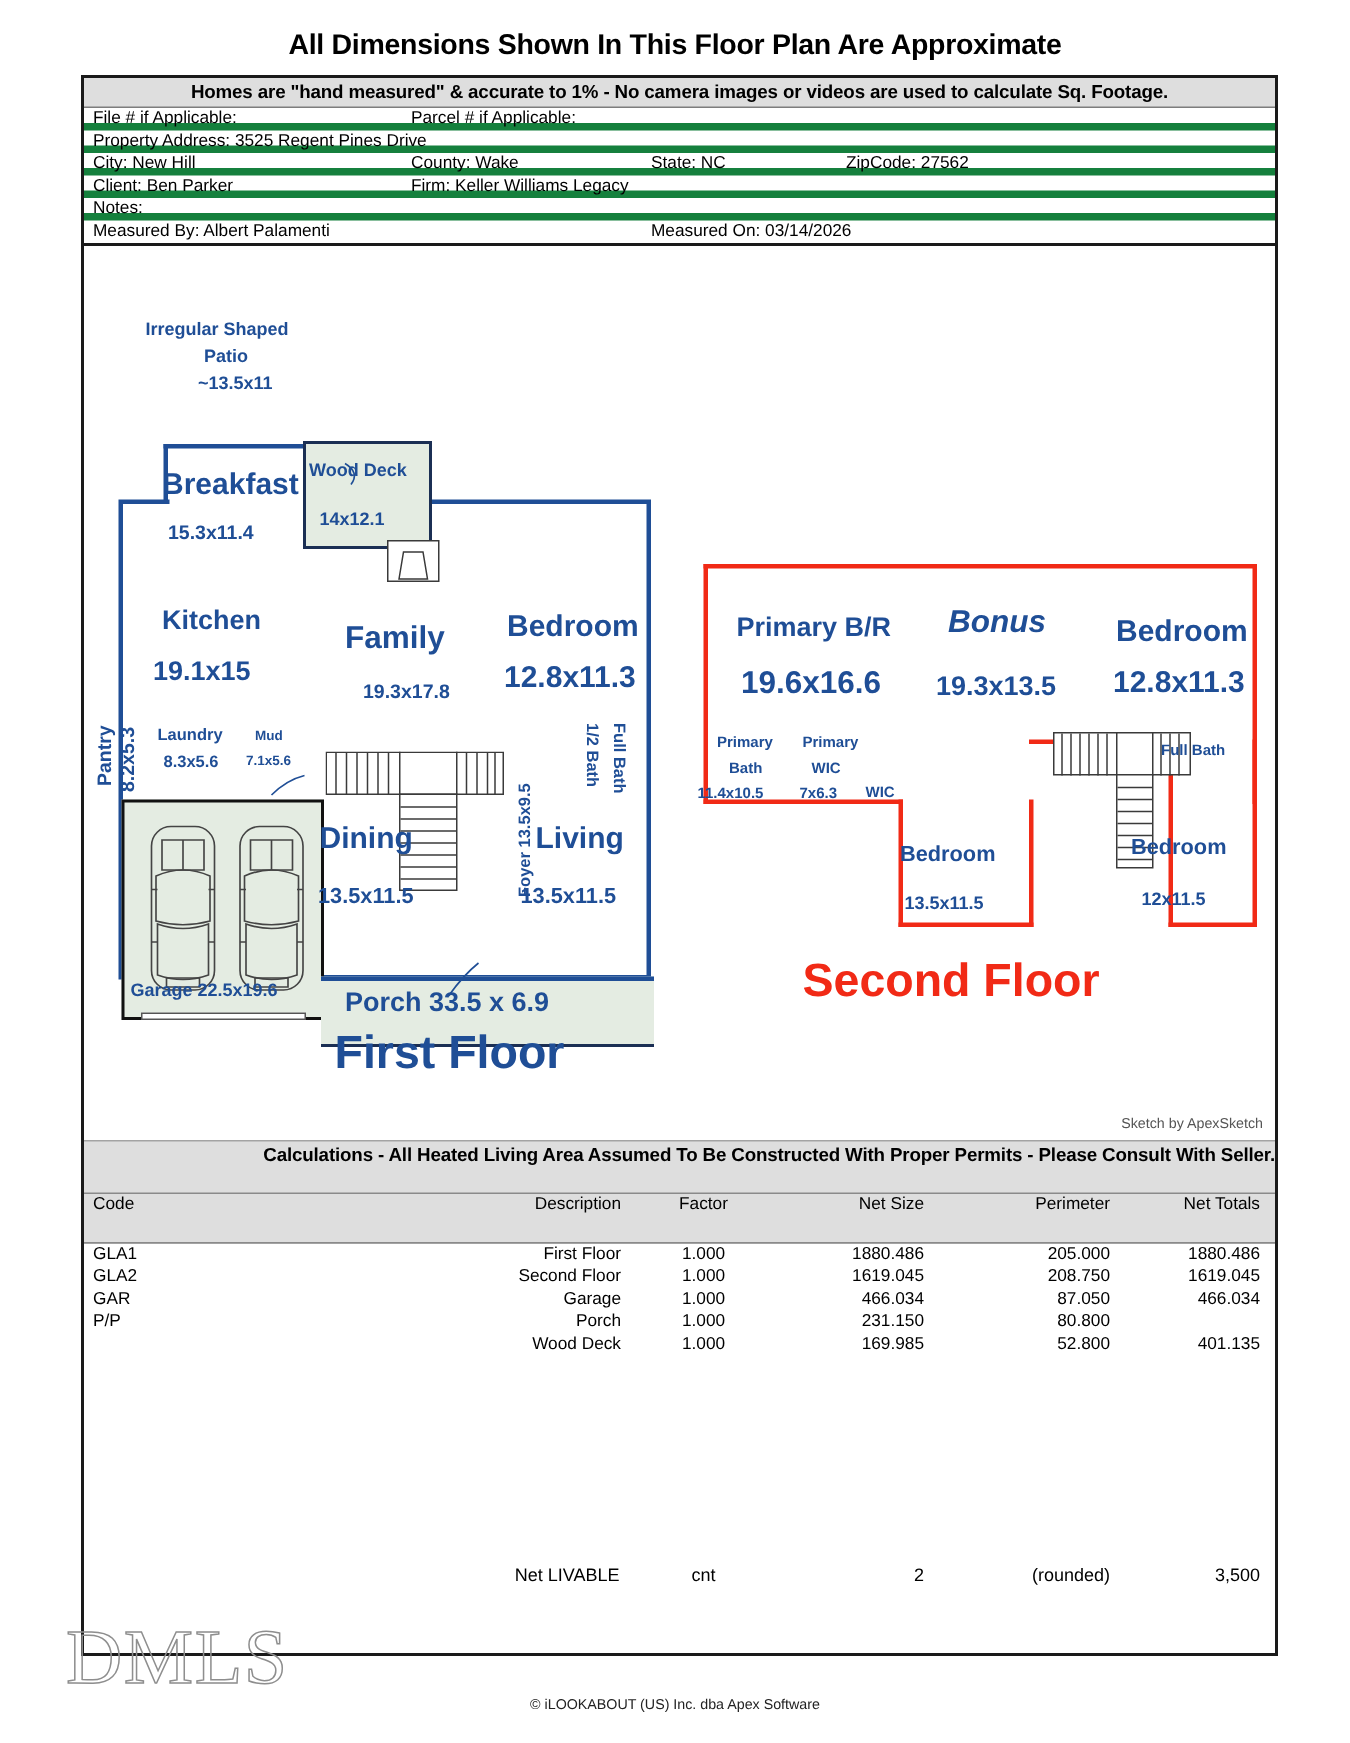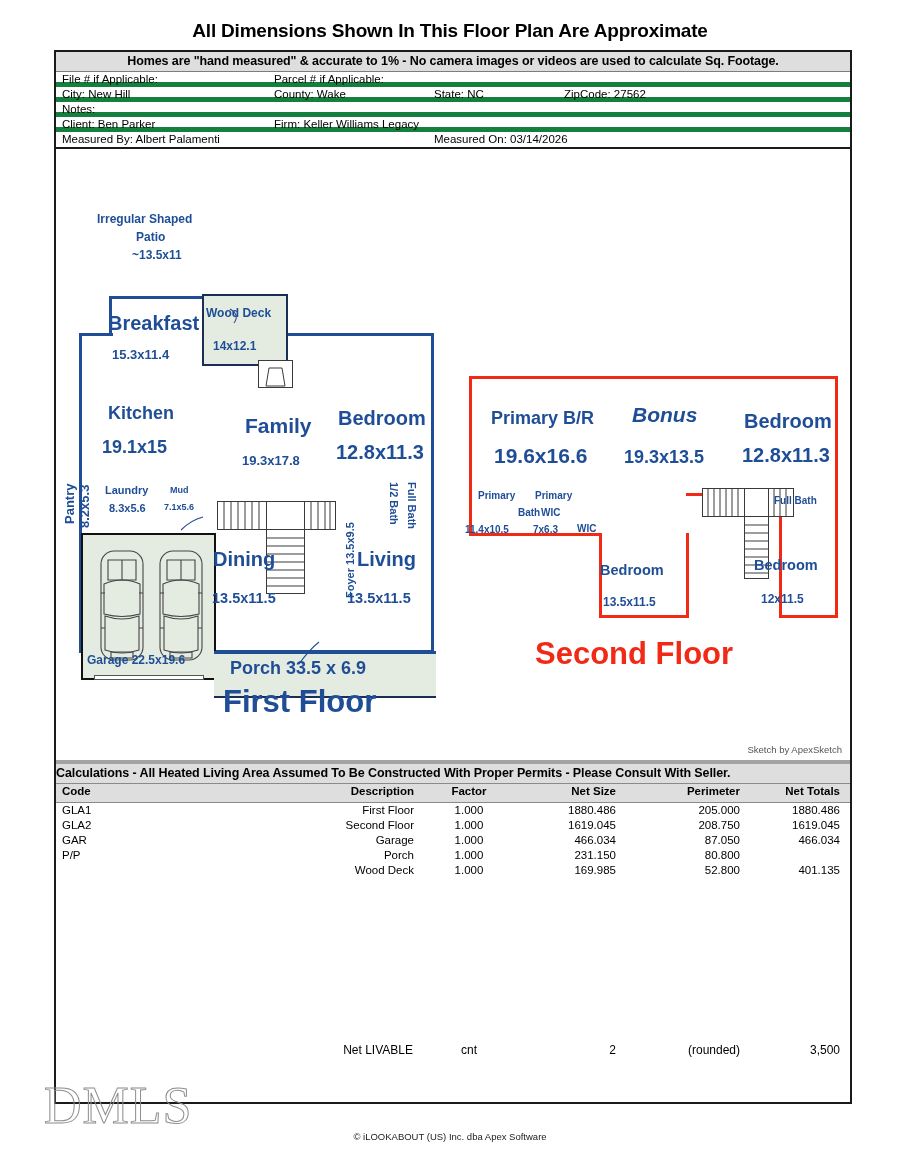--- a/index.html
+++ b/index.html
@@ -127,38 +127,38 @@
   .car { position: absolute; }
 
   
   #calc {
     position: absolute;
     left: 56px; top: 760px;
     width: 794px;
   }
   #calc-title {
     background: #dedede;
-    border-top: 4px solid #a3a3a3;
+    border-top: 1px solid #a3a3a3;
     border-bottom: 1px solid #8a8a8a;
-    text-align: left;
+    text-align: right;
     font-weight: bold;
     font-size: 12.5px;
-    padding: 2px 0 3px 0;
+    padding: 2px 0 18px 0;
     letter-spacing: -0.1px;
   }
   table.calc-table {
     width: 100%;
     border-collapse: collapse;
     font-size: 11.5px;
   }
   table.calc-table th {
     background: #dedede;
     font-size: 11.5px;
-    font-weight: bold;
-    padding: 1px 0 5px 0;
+    font-weight: normal;
+    padding: 1px 0 19px 0;
     border-bottom: 1px solid #8a8a8a;
   }
   table.calc-table td {
     padding: 1px 0;
     height: 15px;
   }
   .col-code  { width: 108px; text-align: left;  padding-left: 6px !important; }
   .col-desc  { width: 250px; text-align: right;  padding-left: 6px !important; }
   .col-fac   { width: 110px; text-align: center; }
   .col-net   { width: 120px; text-align: right; padding-right: 28px !important; }
@@ -206,35 +206,38 @@
 
 <div id="info-block">
 
   <div class="band">Homes are "hand measured" &amp; accurate to 1% - No camera images or videos are used to calculate Sq. Footage.</div>
 
   <div class="inforow">
     <span class="c1">File # if Applicable:</span>
     <span class="c2">Parcel # if Applicable:</span>
   </div>
 
+  <div class="inforow">
+    <span class="c1">Property Address: 3525 Regent Pines Drive</span>
+  </div>
 
   <div class="inforow">
     <span class="c1">City: New Hill</span>
     <span class="c2">County: Wake</span>
     <span class="c3">State: NC</span>
     <span class="c4">ZipCode: 27562</span>
   </div>
 
   <div class="inforow">
-    <span class="c1">Notes:</span>
-  </div>
-
-  <div class="inforow">
     <span class="c1">Client: Ben Parker</span>
     <span class="c2">Firm: Keller Williams Legacy</span>
+  </div>
+
+  <div class="inforow">
+    <span class="c1">Notes:</span>
   </div>
 
   <div class="inforow">
     <span class="c1">Measured By: Albert Palamenti</span>
     <span class="c3">Measured On: 03/14/2026</span>
   </div>
 
 </div>
 
 <div id="sketch">
@@ -324,21 +327,21 @@
 
   <div class="fp s16" style="left:54px; top:125px;">Breakfast</div>
   <div class="fp s13" style="left:58px; top:160px;">15.3x11.4</div>
 
   <div class="fp s12" style="left:152px; top:119px;">Wood Deck</div>
   <div class="fp s12" style="left:159px; top:152px;">14x12.1</div>
 
   <div class="fp s18" style="left:54px; top:216px;">Kitchen</div>
   <div class="fp s18" style="left:48px; top:250px;">19.1x15</div>
 
-  <div class="fp s20" style="left:191px; top:227px;">Family</div>
+  <div class="fp s20" style="left:176px; top:227px;">Family</div>
   <div class="fp s13" style="left:188px; top:266px;">19.3x17.8</div>
 
   <div class="fp s16" style="left:284px; top:220px;">Bedroom</div>
   <div class="fp s16" style="left:282px; top:254px;">12.8x11.3</div>
 
   <div class="fp s13 rot90" style="left:9px; top:336px;">Pantry</div>
   <div class="fp s13 rot90" style="left:24px; top:340px;">8.2x5.3</div>
 
   <div class="fp s11" style="left:51px; top:297px;">Laundry</div>
   <div class="fp s11" style="left:55px; top:315px;">8.3x5.6</div>
@@ -402,21 +405,21 @@
   <div class="fp s18" style="left:437px; top:221px;">Primary B/R</div>
   <div class="fp s20" style="left:440px; top:257px;">19.6x16.6</div>
 
   <div class="fp s20" style="left:578px; top:216px;font-style:italic;">Bonus</div>
   <div class="fp s18" style="left:570px; top:260px;">19.3x13.5</div>
 
   <div class="fp s16" style="left:690px; top:223px;">Bedroom</div>
   <div class="fp s16" style="left:688px; top:257px;">12.8x11.3</div>
 
   <div class="fp s10" style="left:424px; top:303px;">Primary</div>
-  <div class="fp s10" style="left:432px; top:320px;margin-left:32px;">Bath</div>
+  <div class="fp s10" style="left:432px; top:320px;">Bath</div>
   <div class="fp s10" style="left:411px; top:337px;">11.4x10.5</div>
 
   <div class="fp s10" style="left:481px; top:303px;">Primary</div>
   <div class="fp s10" style="left:487px; top:320px;">WIC</div>
   <div class="fp s10" style="left:479px; top:337px;">7x6.3</div>
 
   <div class="fp s10" style="left:523px; top:336px;">WIC</div>
 
   <div class="fp s10" style="left:720px; top:308px;">Full Bath</div>
 

